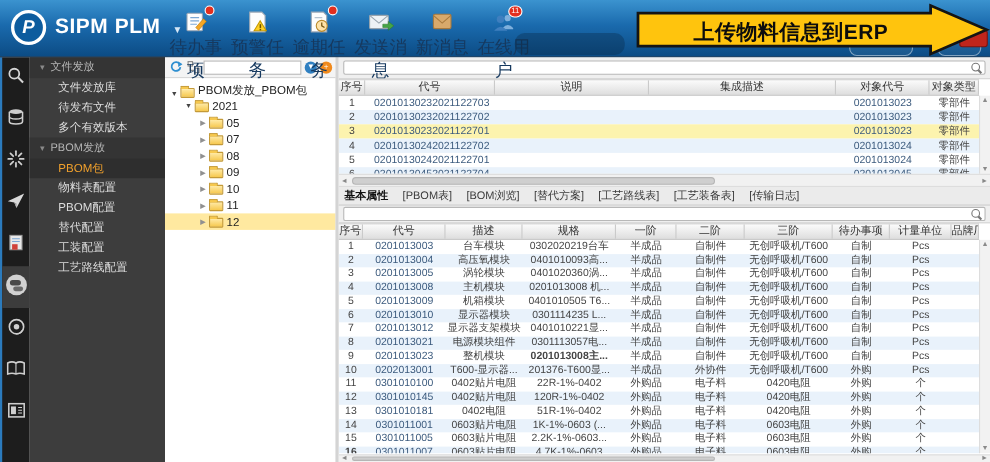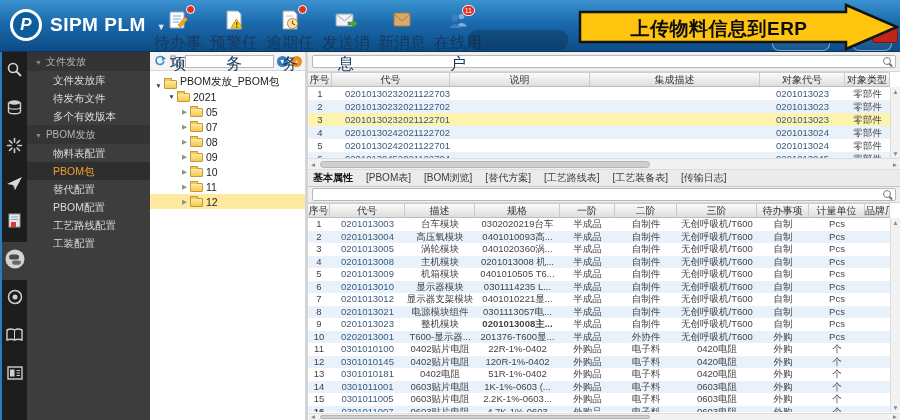--- a/index.html
+++ b/index.html
@@ -74,21 +74,21 @@
 .g-body{overflow:hidden}
 .t1 .g-body{height:71px}
 .t2 .g-body{height:194px}
 .g-row{display:flex;height:13px;cursor:pointer}
 .t2 .g-row{height:12.5px}
 .g-row.alt{background:#e9f2fb}
 .g-row.selrow{background:#fcf3ae}
 .g-c{font-size:9.5px;color:#444;line-height:13px;text-align:center;overflow:hidden;white-space:nowrap;flex:none}
 .t2 .g-c{line-height:12.5px}
 .g-c.code{color:#3b5a7d}
-.g-c.left{text-align:right;padding-left:3px}
+.g-c.left{text-align:center;padding-left:3px}
 
 .vscroll{position:absolute;right:0;width:10px;background:#f2f2f2;border-left:1px solid #ddd}
 .v1{top:35px;height:71px}
 .v2{top:166px;height:194px}
 .vscroll .up,.vscroll .dn{position:absolute;left:0;right:0;text-align:center;font-size:6.5px;color:#8a8a8a}
 .vscroll .up{top:1px}
 .vscroll .dn{bottom:1px}
 .hscroll{position:absolute;left:0;width:592px;background:#f1f1f1;border-top:1px solid #ddd;border-bottom:1px solid #ddd}
 .h1{top:106px;height:12px}
 .h2{top:361px;height:7px;border-bottom:none}
@@ -275,26 +275,26 @@
           </svg></div>
       </div>
     </div>
 
   <div class="sidemenu">
       <div class="sec"><span class="arr">▼</span><span>文件发放</span></div>
       <div class="mitem">文件发放库</div>
       <div class="mitem">待发布文件</div>
       <div class="mitem">多个有效版本</div>
       <div class="sec"><span class="arr">▼</span><span>PBOM发放</span></div>
+      <div class="mitem sel">PBOM包</div>
       <div class="mitem">物料表配置</div>
-      <div class="mitem sel">PBOM包</div>
+      <div class="mitem">PBOM配置</div>
       <div class="mitem">替代配置</div>
-      <div class="mitem">PBOM配置</div>
+      <div class="mitem">工装配置</div>
       <div class="mitem">工艺路线配置</div>
-      <div class="mitem">工装配置</div>
     </div>
 
   <div class="tree-panel">
     <div class="tree-toolbar">
       <div class="tt-btn">
         <svg width="12" height="12">
             <path d="M9.5 3.5 A4 4 0 1 0 10 6" fill="none" stroke="#2f8fd0" stroke-width="1.6"></path>
             <polygon points="8,1 12,3.5 8,6" fill="#2f8fd0"></polygon>
           </svg>
       </div>

